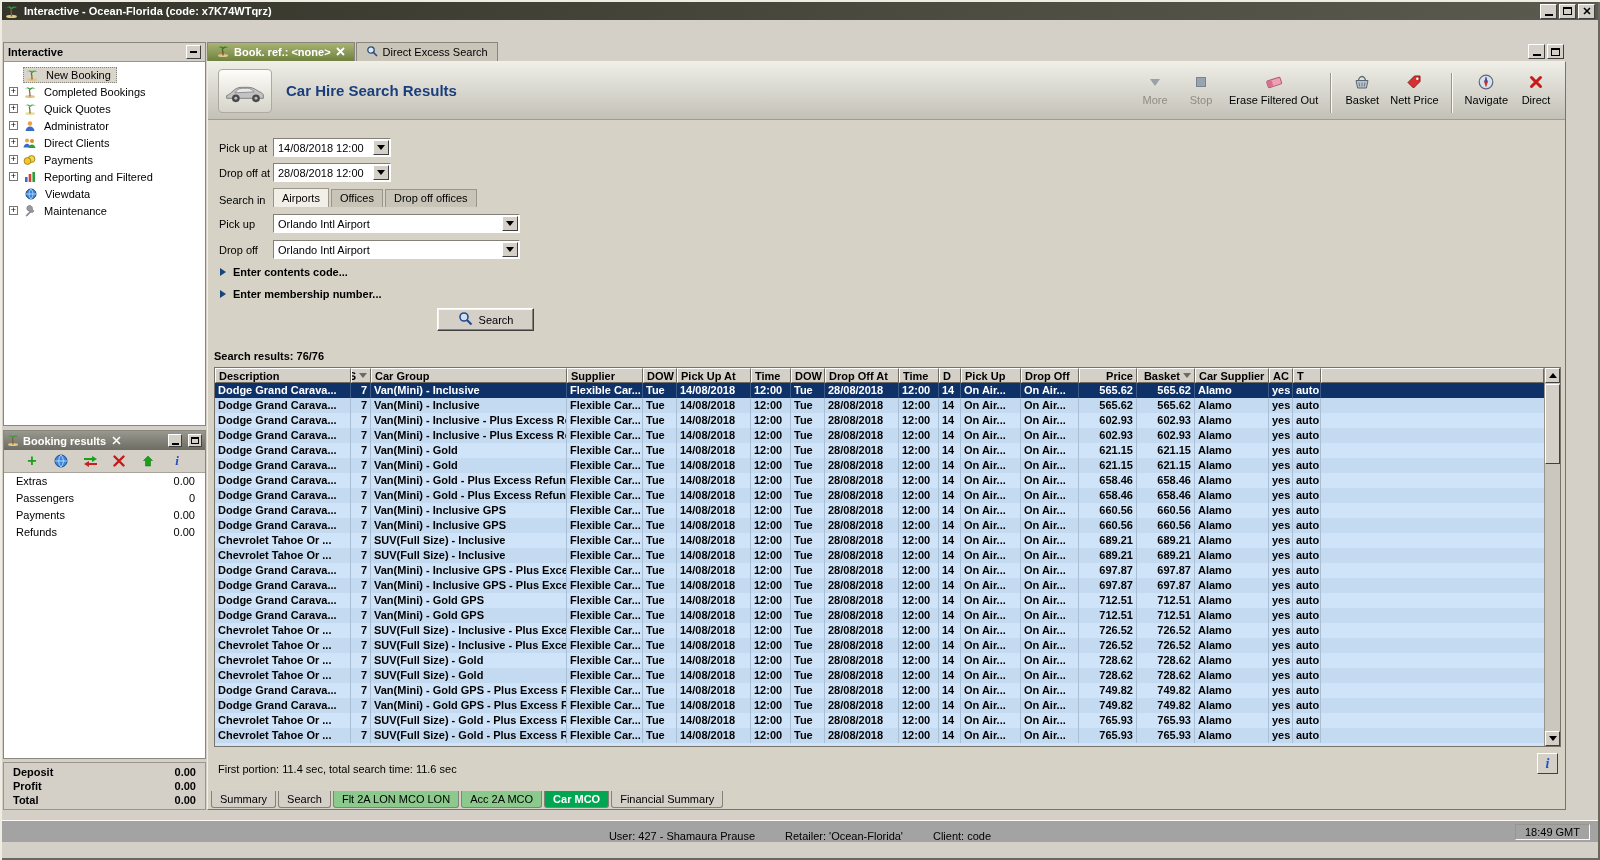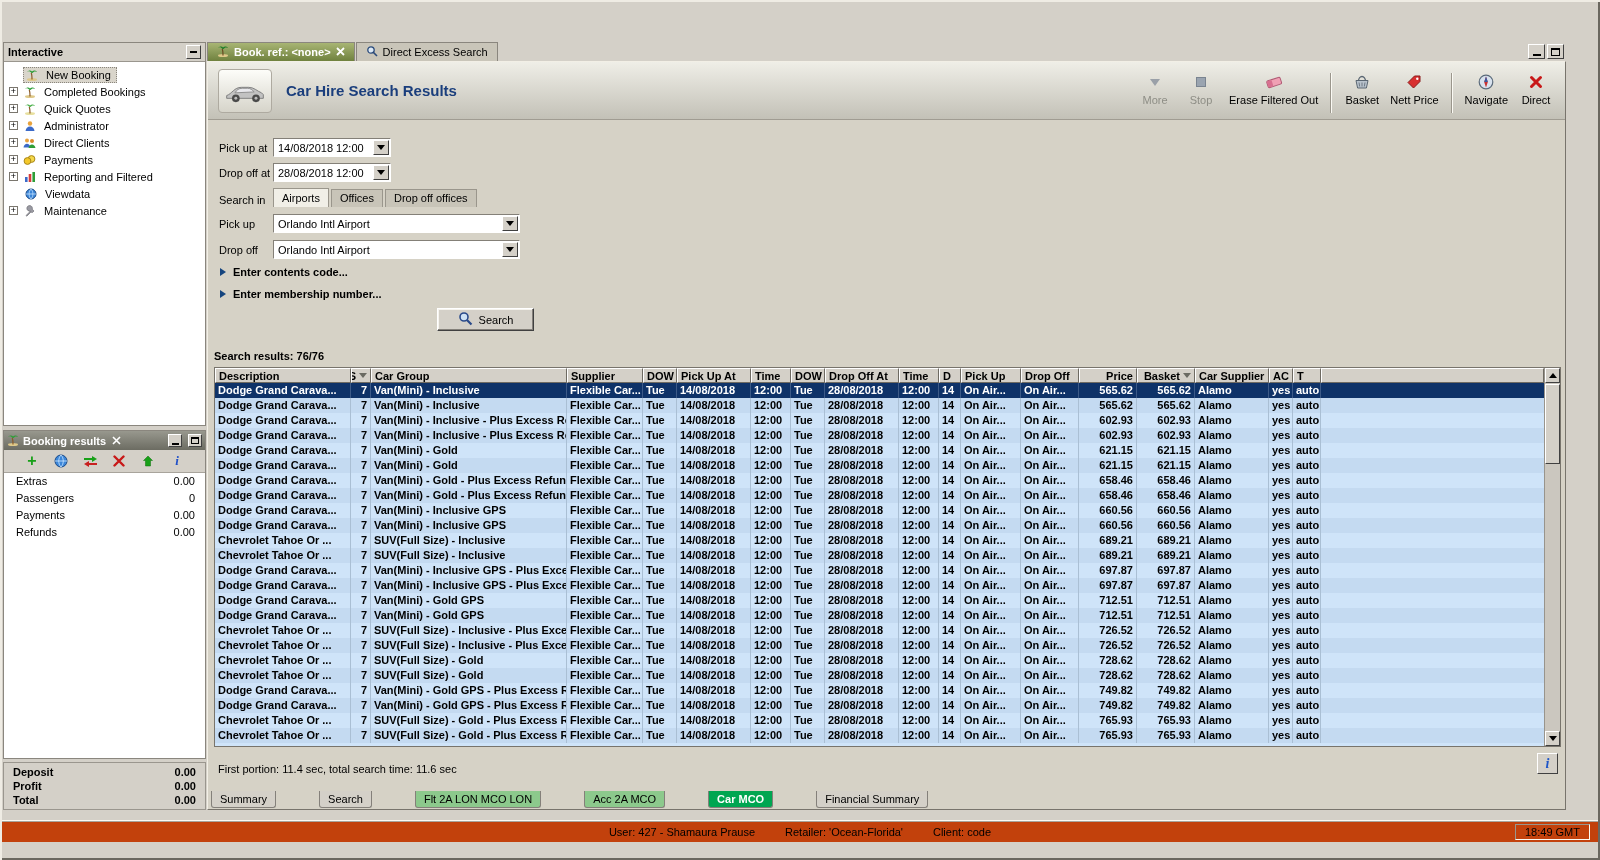--- a/index.html
+++ b/index.html
@@ -131,38 +131,59 @@
   .sb-btn .tri-up { width:0; height:0; border-left:4px solid transparent; border-right:4px solid transparent; border-bottom:5px solid #000; }
   .sb-thumb { position:absolute; left:0; top:16px; width:15px; height:80px; background:#d4d0c8;
     border:1px solid; border-color:#fff #404040 #404040 #fff; }
 
   .portion-text { position:absolute; left:10px; top:701px; }
   .info-btn { position:absolute; right:7px; top:691px; width:21px; height:21px; background:#d4d0c8;
     border:1px solid; border-color:#fff #404040 #404040 #fff;
     display:flex; align-items:center; justify-content:center;
     font:bold italic 14px "Liberation Serif", serif; color:#1d55c8; }
 
-  .bottom-tabs { position:absolute; left:3px; top:729px; height:18px; display:flex;gap:41px; }
+  .bottom-tabs { position:absolute; left:3px; top:729px; height:18px; display:flex; }
   .b-tab { padding:2px 8px 0; background:#d4d0c8; border:1px solid #84807a; border-top:none;
     border-radius:0 0 3px 3px; margin-right:2px; height:17px; }
   .b-tab.greenlight { background:#8cc98c; }
   .b-tab.green { background:#00a651; color:#fff; font-weight:bold; }
 
   
-  #statusbar { position:absolute; left:2px; right:2px; top:820px; height:22px; background:#c2410c;
-    border-top:1px solid #fbf9f2; box-shadow: inset 0 1px 0 #a8a49c; display:flex; align-items:center; }
+  #statusbar { position:absolute; left:2px; right:2px; top:820px; height:22px; background:#a3a3a3;
+    border-top:1px solid #fbf9f2; box-shadow: inset 0 1px 0 #a8a49c; display:flex; align-items:flex-end; }
   .sb-center { margin:0 auto; display:flex; gap:30px; }
   .sb-time { position:absolute; right:8px; top:3px; padding:1px 9px;
     border:1px solid; border-color:#9a968c #fbf9f2 #fbf9f2 #9a968c; }
 </style>
 </head>
 <body>
 
 <div id="app">
 
+  <div class="titlebar">
+    <span class="app-icon">
+      <svg width="13" height="13" viewBox="0 0 12 12">
+          <ellipse cx="6" cy="10.5" rx="5" ry="1.5" fill="#dfc98a"></ellipse>
+          <path d="M6 10.5C6 7.5 6 5.5 5.2 4" stroke="#8a5a28" stroke-width="1.2" fill="none"></path>
+          <path d="M5.5 4C4 2 2 2 1 3c1.5-2 4-2 5-.5C7.5 1 10 1.2 11 3 9.5 2 7.5 2.5 6.5 4z" fill="#2e9e38"></path>
+        </svg>
+    </span>
+    <span class="tb-title">Interactive - Ocean-Florida (code: x7K74WTqrz)</span>
+    <span class="win-btn">
+        <span class="glyph-min"></span>
+      </span>
+    <span class="win-btn">
+        <span class="glyph-max"></span>
+      </span>
+    <span class="win-btn">
+      <svg width="8" height="8">
+          <path d="M1 1l6 6M7 1L1 7" stroke="#000" stroke-width="1.6"></path>
+        </svg>
+    </span>
+  </div>
 
 
   <div class="panel" id="interactive-panel">
     <div class="panel-header">
       <span>Interactive</span>
       <span class="collapse-btn">
           <span class="bar"></span>
         </span>
     </div>
     <div class="tree">

